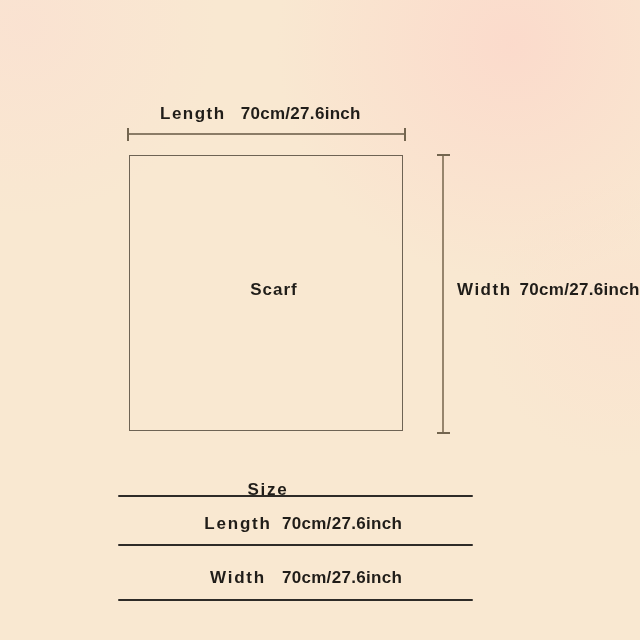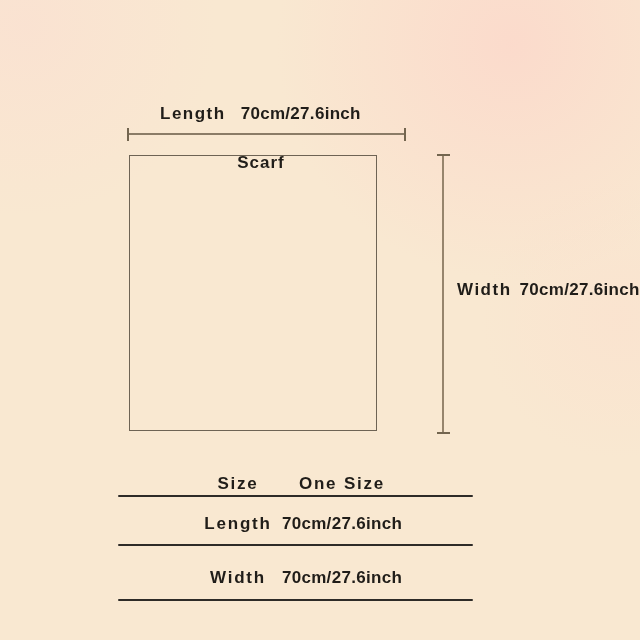--- a/index.html
+++ b/index.html
@@ -62,25 +62,26 @@
     background: #73654f;
   }
   .h-measure::before { left: 0; }
   .h-measure::after { right: 0; }
 
   
   .scarf-box {
     position: absolute;
     left: 129px;
     top: 155px;
-    width: 248px;
+    width: 274px;
     height: 276px;
     border: 1.5px solid #6e6354;
     box-sizing: border-box;
     display: flex;
+    align-items: center;
     justify-content: center;
   }
   .scarf-text {
     font-size: 17px;
     font-weight: 600;
     letter-spacing: 1px;
     transform: translate(8px, -3px);
   }
 
   
@@ -125,21 +126,21 @@
     position: absolute;
     transform: translateX(-50%);
     font-size: 17px;
     font-weight: 600;
     white-space: nowrap;
   }
   .t-cell.spaced { letter-spacing: 1.8px; }
   .t-cell.val { letter-spacing: 0.3px; }
   .col-label { left: 120px; }
   .col-value { left: 224px; }
-  .row-header { top: 4px; }
+  .row-header { top: 10px; margin-left: 30px; }
   .row-1 { top: 44px; }
   .row-2 { top: 98px; }
   .rule {
     position: absolute;
     left: 0;
     width: 355px;
     height: 2px;
     background: #2e2b27;
     border-radius: 1px;
   }
@@ -166,21 +167,20 @@
   <div class="v-measure"></div>
 
   <div class="right-label">
     <span class="dim-text">Width</span>
     <span class="dim-value">70cm/27.6inch</span>
   </div>
 
   <div class="size-table">
 
     <span class="t-cell spaced col-label row-header">Size</span>
-    <span class="t-cell spaced col-value row-header">One Size</span>
     <div class="rule rule-1"></div>
 
     <span class="t-cell spaced col-label row-1">Length</span>
     <span class="t-cell val col-value row-1">70cm/27.6inch</span>
     <div class="rule rule-2"></div>
 
     <span class="t-cell spaced col-label row-2">Width</span>
     <span class="t-cell val col-value row-2">70cm/27.6inch</span>
     <div class="rule rule-3"></div>
 

